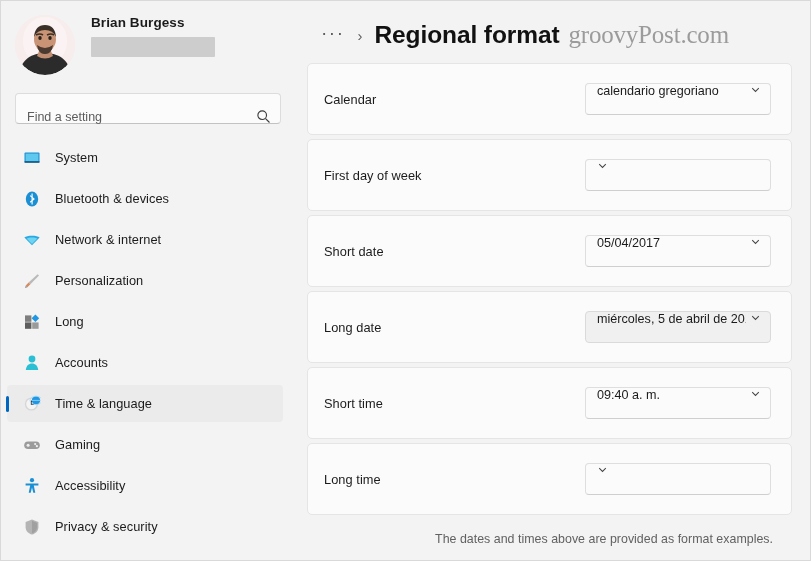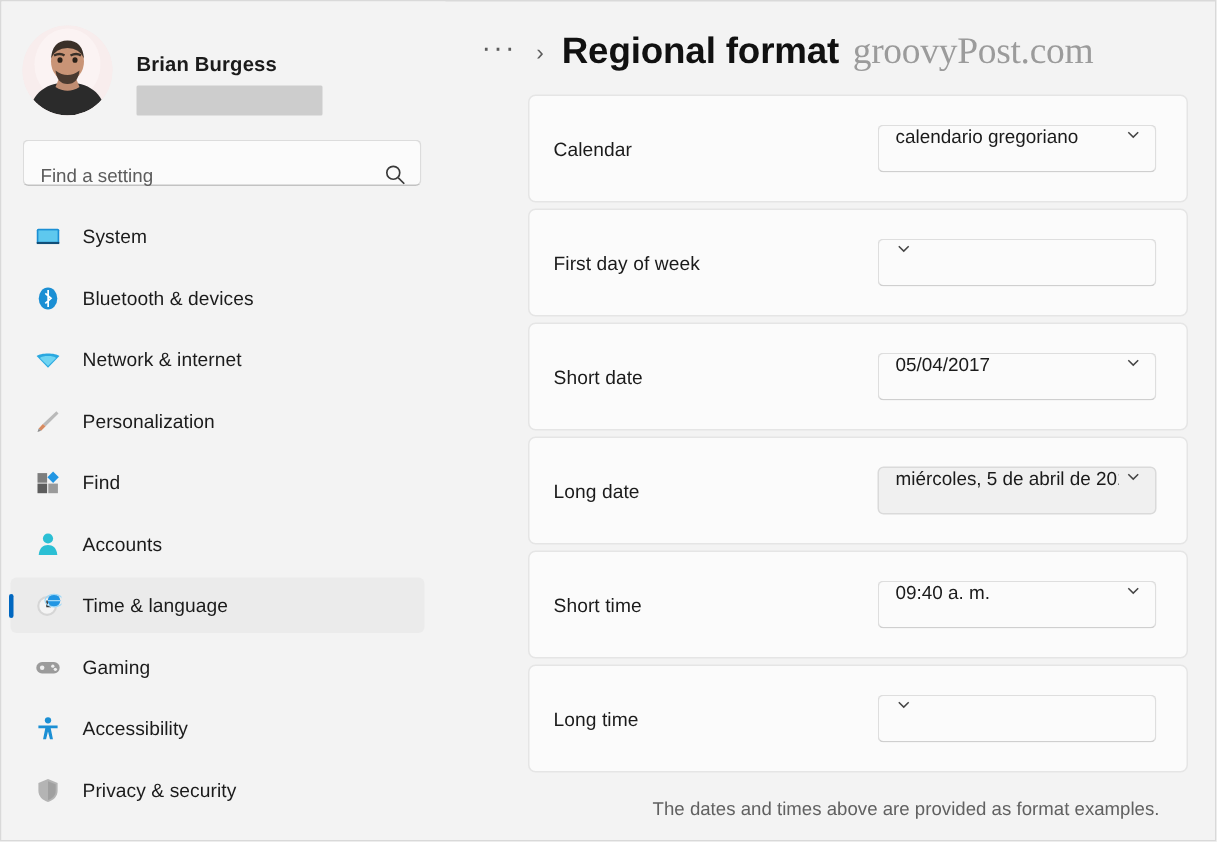--- a/index.html
+++ b/index.html
@@ -29,21 +29,21 @@
   .sidebar {
     width: 296px;
     flex: 0 0 296px;
     background: #f3f3f3;
     padding: 0;
     position: relative;
   }
 
   .profile {
     display: flex;
-    align-items: flex-end;
+    align-items: flex-start;
     padding: 14px 0 0 14px;
     height: 76px;
   }
 
   .avatar {
     width: 60px;
     height: 60px;
     border-radius: 50%;
     flex: 0 0 60px;
     overflow: hidden;
@@ -195,21 +195,20 @@
   .card {
     background: #fbfbfb;
     border: 1px solid #e5e5e5;
     border-radius: 5px;
     height: 72px;
     margin-bottom: 4px;
     display: flex;
     align-items: center;
     justify-content: space-between;
     padding: 0 20px 0 16px;
-    margin-left: 45px;
   }
 
   .card-label {
     font-size: 12.8px;
     color: #1b1b1b;
     letter-spacing: .05px;
   }
 
   .combo {
     width: 186px;
@@ -341,21 +340,21 @@
 
       <div class="nav-item">
         <span class="nav-icon">
           <svg width="18" height="18" viewBox="0 0 18 18">
             <rect x="2" y="2.4" width="6.4" height="6.4" fill="#7e7e7e"></rect>
             <rect x="2" y="9.4" width="6.4" height="6.4" fill="#5d5d5d"></rect>
             <rect x="9.2" y="9.4" width="6.4" height="6.4" fill="#9a9a9a"></rect>
             <path d="M12.4 1.4 L16.2 5.2 L12.4 9 L8.6 5.2 Z" fill="#2196e3"></path>
           </svg>
         </span>
-        <span class="nav-label">Find</span>
+        <span class="nav-label">Long</span>
       </div>
 
       <div class="nav-item">
         <span class="nav-icon">
           <svg width="18" height="18" viewBox="0 0 18 18">
             <circle cx="9" cy="5" r="3.4" fill="#2bbfd4"></circle>
             <path d="M2.8 16 C3.2 11.4 5.8 9.4 9 9.4 C12.2 9.4 14.8 11.4 15.2 16 Z" fill="#2bbfd4"></path>
           </svg>
         </span>
         <span class="nav-label">Accounts</span>

